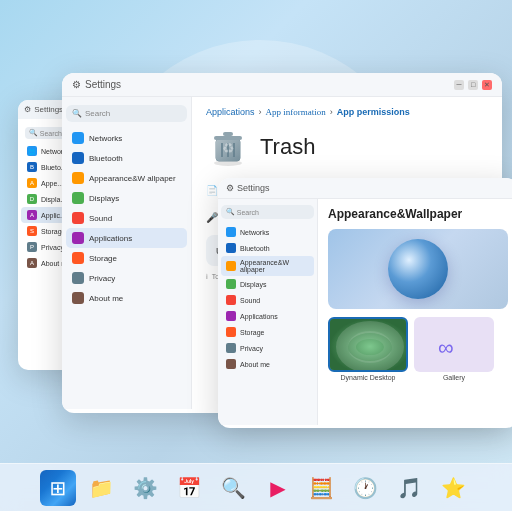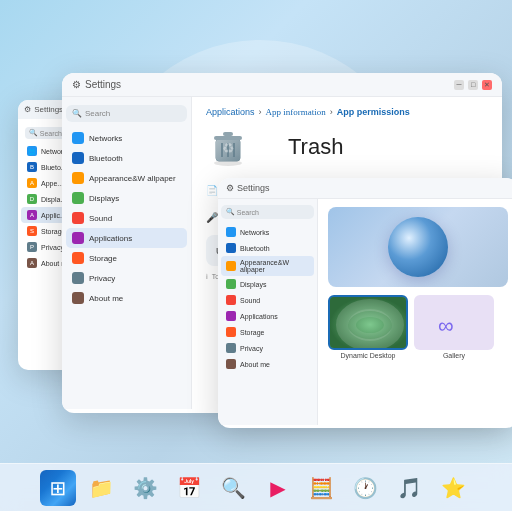--- a/index.html
+++ b/index.html
@@ -220,21 +220,20 @@
       height: 44px;
       display: flex;
       align-items: center;
       justify-content: center;
       font-size: 30px;
     }
     .app-title {
       font-size: 22px;
       font-weight: 400;
       color: #222;
-      margin-left: 28px;
     }
     .app-info-row {
       display: flex;
       align-items: center;
       gap: 8px;
       margin-bottom: 8px;
       font-size: 9px;
       color: #555;
     }
     .app-info-row .row-icon {
@@ -601,20 +600,21 @@
         <div class="menu-icon ic-privacy" style="color:white;"></div>
         <span>Privacy</span>
       </div>
       <div class="menu-item">
         <div class="menu-icon ic-about" style="color:white;"></div>
         <span>About me</span>
       </div>
     </div>
 
     <div class="main-content">
+      <div class="appearance-title">Appearance&amp;Wallpaper</div>
 
       <div style="width:100%;height:80px;border-radius:8px;overflow:hidden;margin-bottom:8px;background:linear-gradient(135deg,#a0c4e8,#c5d8f0,#b0c8e0);">
 
         <div style="position:relative;width:100%;height:100%;display:flex;align-items:center;justify-content:center;">
           <div style="width:60px;height:60px;border-radius:50%;background:radial-gradient(circle at 35% 35%, #e0f0ff, #5b9bd5 40%, #1a5fa0);box-shadow:0 4px 16px rgba(0,0,100,0.2);"></div>
         </div>
       </div>
 
       <div class="wallpaper-grid">
         <div class="thumb-container">

